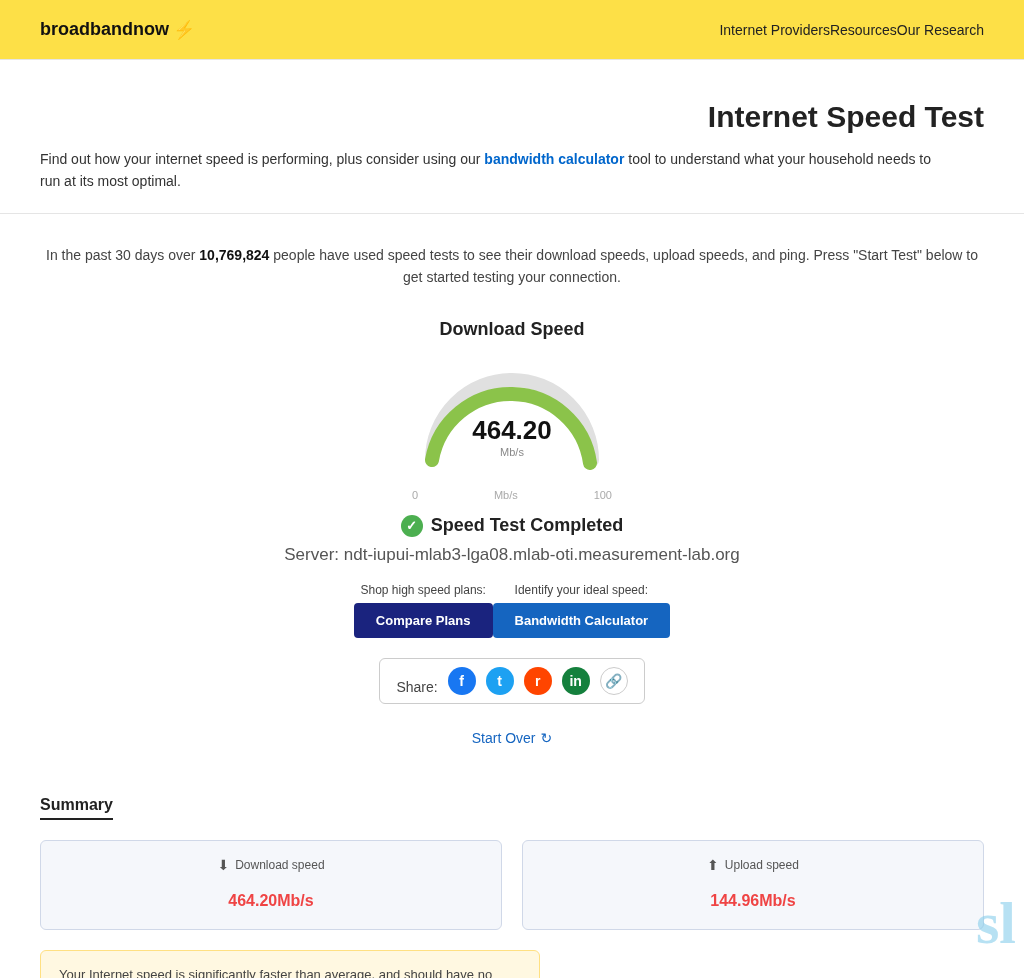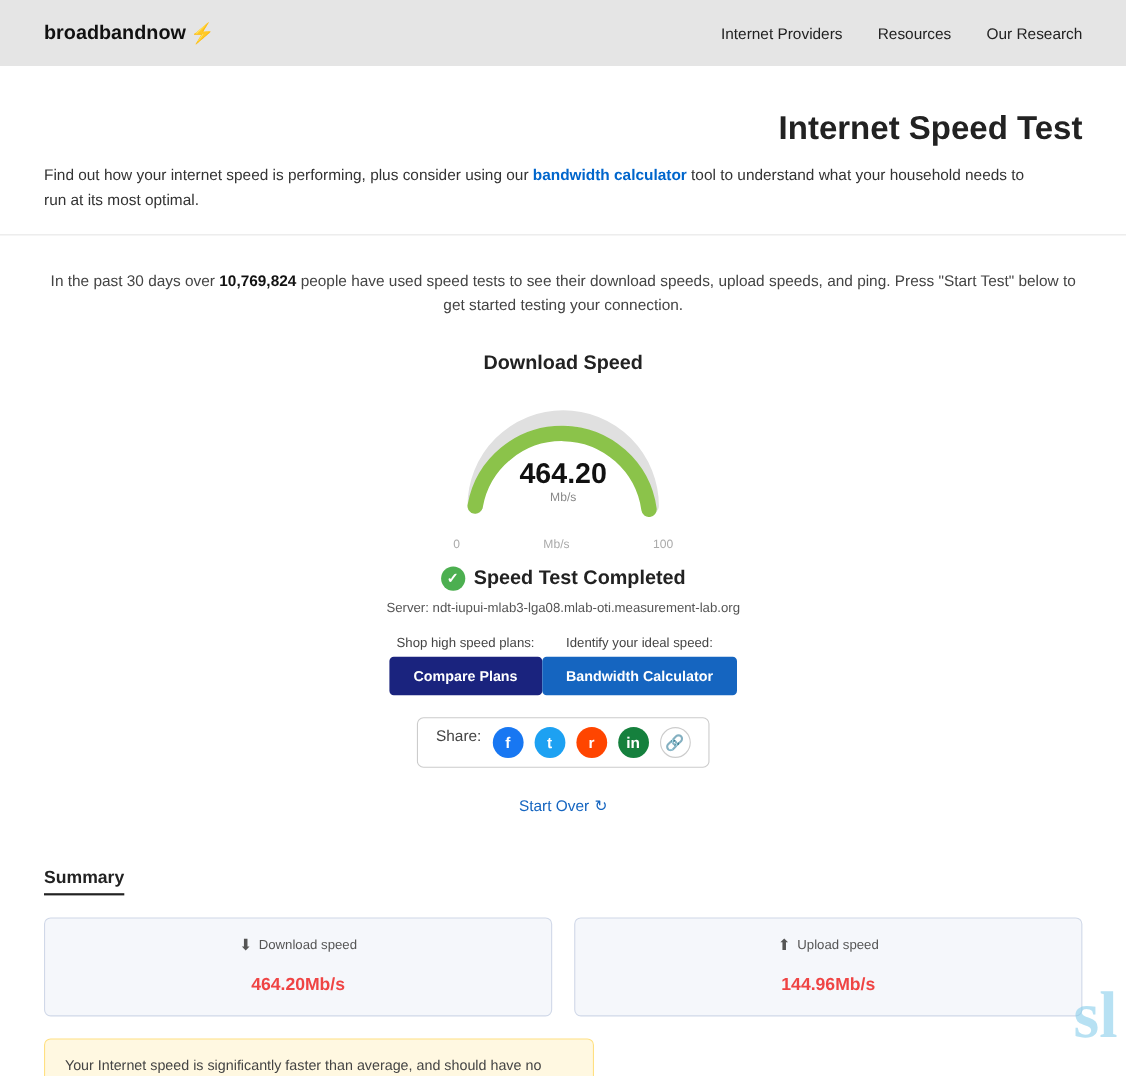--- a/index.html
+++ b/index.html
@@ -1,26 +1,26 @@
 <!DOCTYPE html>
 <html><head>
   <meta charset="utf-8">
   <style>
     * { box-sizing: border-box; margin: 0; padding: 0; }
     body { font-family: -apple-system, BlinkMacSystemFont, 'Segoe UI', sans-serif; background: #fff; color: #222; font-size: 14px; }
 
     
     .nav-bar {
       display: flex; align-items: center; justify-content: space-between;
-      padding: 0 40px; height: 60px; background: #e5e5e5;
+      padding: 0 40px; height: 60px; background: #fde047;
       border-bottom: 1px solid #e5e5e5;
     }
     .nav-logo { display: flex; align-items: center; gap: 4px; font-size: 18px; font-weight: 700; color: #111; text-decoration: none; }
     .nav-logo .bolt { color: #e8192c; font-style: normal; }
-    .nav-links { display: flex; gap: 32px; }
+    .nav-links { display: flex; }
     .nav-links a { text-decoration: none; color: #222; font-size: 14px; font-weight: 500; }
 
     
     .hero { padding: 40px 40px 20px; border-bottom: 1px solid #e5e5e5; }
     .hero h1 { font-size: 30px; font-weight: 800; margin-bottom: 14px; text-align: right; }
     .hero p { font-size: 14px; color: #333; line-height: 1.6; max-width: 900px; }
     .hero p a { color: #0066cc; font-weight: 600; text-decoration: none; }
 
     
     .speed-section { padding: 30px 40px; text-align: center; }
@@ -33,38 +33,38 @@
     .gauge-svg { width: 200px; height: 110px; }
     .gauge-value { position: absolute; top: 55px; left: 50%; transform: translateX(-50%); text-align: center; }
     .gauge-value .speed-num { font-size: 26px; font-weight: 700; color: #111; display: block; }
     .gauge-value .speed-unit { font-size: 11px; color: #888; display: block; }
     .gauge-ticks { display: flex; justify-content: space-between; width: 200px; margin: 0 auto; font-size: 11px; color: #aaa; }
 
     
     .completed-row { display: flex; align-items: center; justify-content: center; gap: 8px; margin: 14px 0 8px; }
     .check-circle { width: 22px; height: 22px; background: #4caf50; border-radius: 50%; display: flex; align-items: center; justify-content: center; color: #fff; font-size: 13px; font-weight: 700; flex-shrink: 0; }
     .completed-text { font-size: 18px; font-weight: 800; }
-    .server-text { font-size: 12px; color: #555; margin-bottom: 18px; }
+    .server-text { font-size: 17px; color: #555; margin-bottom: 18px; }
 
     
     .cta-row { display: flex; justify-content: center; margin-bottom: 20px; align-items: flex-end; }
     .cta-group { text-align: center; }
     .cta-label { font-size: 12px; color: #444; margin-bottom: 6px; }
     .btn-primary {
       background: #1a237e; color: #fff; border: none; padding: 10px 22px;
       border-radius: 4px; font-size: 13px; font-weight: 700; cursor: pointer;
     }
     .btn-blue {
       background: #1565c0; color: #fff; border: none; padding: 10px 22px;
       border-radius: 4px; font-size: 13px; font-weight: 700; cursor: pointer;
     }
 
     
     .share-row {
-      display: inline-flex; align-items: flex-start; gap: 10px;
+      display: inline-flex; align-items: flex-end; gap: 10px;
       border: 1px solid #ccc; border-radius: 6px; padding: 8px 16px;
       margin-bottom: 16px;
     }
     .share-label { font-size: 14px; color: #444; font-weight: 500; }
     .social-icon { width: 28px; height: 28px; border-radius: 50%; display: flex; align-items: center; justify-content: center; cursor: pointer; font-size: 14px; font-weight: 700; }
     .fb { background: #1877f2; color: #fff; }
     .tw { background: #1da1f2; color: #fff; }
     .rd { background: #ff4500; color: #fff; }
     .li { background: #15803d; color: #fff; }
     .lk { background: #fff; color: #555; border: 1px solid #ccc; }

